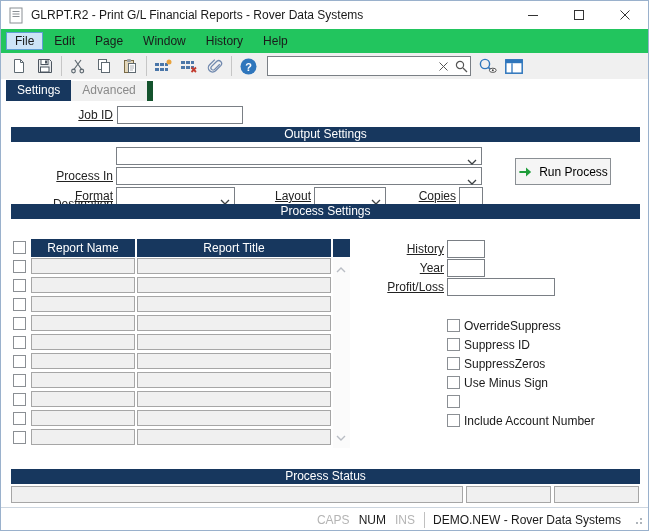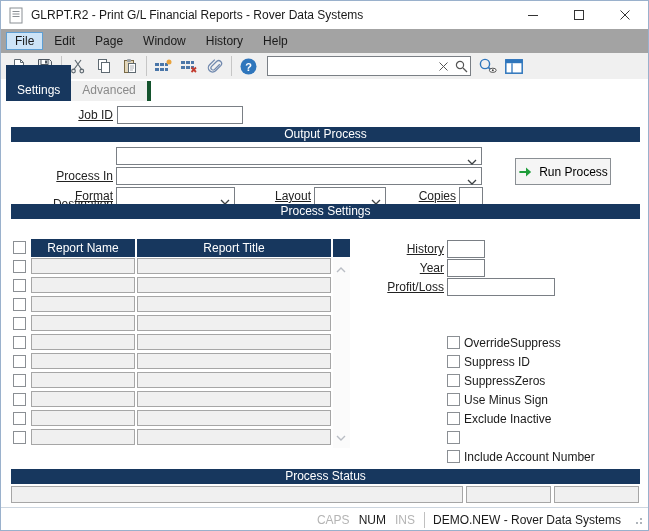--- a/index.html
+++ b/index.html
@@ -7,37 +7,37 @@
   .win { position:relative; width:649px; height:531px; background:#fff; border:1px solid #9ab1cc; overflow:hidden; }
 
   
   .titlebar { position:absolute; left:0; top:0; width:100%; height:28px; background:#fff; }
   .titlebar .appicon { position:absolute; left:8px; top:6px; }
   .titlebar .title { position:absolute; left:30px; top:0; line-height:28px; white-space:nowrap; }
   .wincontrols { position:absolute; right:0; top:0; height:28px; display:flex; }
   .winbtn { width:46px; height:28px; display:flex; align-items:center; justify-content:center; }
 
   
-  .menubar { position:absolute; left:0; top:28px; width:100%; height:24px; background:#a3a3a3; display:flex; align-items:center; padding-left:5px; }
+  .menubar { position:absolute; left:0; top:28px; width:100%; height:24px; background:#22c55e; display:flex; align-items:center; padding-left:5px; }
   .menuitem { padding:2px 9px; margin-right:2px; }
   .menuitem.hl { background:#cde4f7; border:1px solid #5e9fd4; padding:1px 8px; }
 
   
   .toolbar { position:absolute; left:0; top:52px; width:100%; height:26px; background:#f0f0f0; display:flex; align-items:center; padding-left:5px; }
   .tbtn { width:26px; height:22px; display:flex; align-items:center; justify-content:center; }
   .tsep { width:1px; height:20px; background:#c6c6c6; margin:0 3px; }
   .searchwrap { position:relative; width:204px; height:20px; margin-left:6px; background:#fff; border:1px solid #7a7f85; display:flex; align-items:center; }
   .searchwrap input { flex:1; border:0; outline:0; height:16px; padding:0 4px; font:12px "Liberation Sans",sans-serif; min-width:0; }
   .searchwrap .sico { width:18px; height:18px; display:flex; align-items:center; justify-content:center; color:#555; }
 
   
   .tabstrip { position:absolute; left:0; top:78px; width:100%; height:22px; background:#fff; display:flex; align-items:flex-end; padding-left:5px; }
-  .tab { padding:18px 11px 4px; }
+  .tab { padding:3px 11px 4px; }
   .tab.active { background:#17375e; color:#fff; }
-  .tab.inactive { background:#f0f0f0; color:#8a8a8a; border-right:4px solid #14532d; padding:2px 11px 4px; }
+  .tab.inactive { background:#f0f0f0; color:#8a8a8a; border-right:6px solid #14532d; padding:2px 11px 4px; }
 
   
   .flabel { position:absolute; text-align:right; white-space:nowrap; color:#222;text-decoration:underline; }
   .tinput { position:absolute; background:#fff; border:1px solid #7a7f85; height:18px; padding:0 3px; font:12px "Liberation Sans",sans-serif; outline:0; }
   .combo { position:absolute; background:#fff; border:1px solid #7a7f85; height:18px; }
   .combo .chev { position:absolute; right:4px; top:6px; }
   .secbar { position:absolute; left:10px; width:629px; height:15px; background:#17375e; color:#fff; text-align:center; line-height:14px; font-size:12px; }
 
   .runbtn { position:absolute; left:514px; top:157px; width:96px; height:27px; background:#f5f5f5; border:1px solid #8a8f94; display:flex; align-items:center; justify-content:center; gap:6px; font:12px "Liberation Sans",sans-serif; }
 
@@ -47,21 +47,21 @@
   .gridrows { position:absolute; left:0; top:257px; width:649px; }
   .grow { position:relative; height:19px; }
   .grow .rcb { position:absolute; left:12px; top:2px; width:13px; height:13px; background:#fff; border:1px solid #8b8f94; }
   .grow .cell { position:absolute; top:0; height:16px; background:#f0f0f0; border:1px solid #a6a6a6; }
   .grow .c1 { left:30px; width:104px; }
   .grow .c2 { left:136px; width:194px; }
   .vscroll { position:absolute; left:332px; top:257px; width:17px; height:190px; background:#fbfbfb; }
   .vscroll .chev { position:absolute; left:3px; color:#b9bdc4; }
 
   
-  .cblist { position:absolute; left:446px; top:315px;margin-top:17px; }
+  .cblist { position:absolute; left:446px; top:315px; }
   .cbrow { position:relative; height:19px; display:flex; align-items:center; }
   .cbrow .box { width:13px; height:13px; background:#fff; border:1px solid #8b8f94; margin-right:4px; flex:none; }
   .cbrow .lbl { white-space:nowrap; }
 
   
   .seg { position:absolute; top:485px; height:17px; background:#f0f0f0; border:1px solid #a6a6a6; }
 
   
   .statusbar { position:absolute; left:0; top:506px; width:100%; height:25px; background:#fff; border-top:1px solid #cdd6e0; display:flex; align-items:center; justify-content:flex-end; padding-right:4px; }
   .sbitem { margin-right:9px; }
@@ -218,21 +218,21 @@
   </div>
 
   <div class="tabstrip">
     <div class="tab active">Settings</div>
     <div class="tab inactive">Advanced</div>
   </div>
 
   <div class="flabel" style="left:0;top:107px;width:112px;">Job ID</div>
   <input class="tinput" style="left: 116px; top: 105px; width: 126px;" value="">
 
-  <div class="secbar" style="top:126px;">Output Process</div>
+  <div class="secbar" style="top:126px;">Output Settings</div>
 
   <div class="flabel" style="left:0;top:148px;width:112px;margin-top:48px;">Destination</div>
   <div class="combo" style="left:115px;top:146px;width:366px;">
     <span class="chev"><svg width="10" height="6" viewBox="0 0 10 6">
           <path d="M1 1 L5 5 L9 1" fill="none" stroke="#3c4043" stroke-width="1.3"></path>
         </svg></span>
   </div>
 
   <div class="flabel" style="left:0;top:168px;width:112px;">Process In</div>
   <div class="combo" style="left:115px;top:166px;width:366px;">
@@ -358,24 +358,20 @@
       <span class="box"></span>
       <span class="lbl">Suppress ID</span>
     </label>
     <label class="cbrow">
       <span class="box"></span>
       <span class="lbl">SuppressZeros</span>
     </label>
     <label class="cbrow">
       <span class="box"></span>
       <span class="lbl">Use Minus Sign</span>
-    </label>
-    <label class="cbrow">
-      <span class="box"></span>
-      <span class="lbl">Exclude Inactive</span>
     </label>
     <label class="cbrow">
       <span class="box"></span>
     </label>
     <label class="cbrow">
       <span class="box"></span>
       <span class="lbl">Include Account Number</span>
     </label>
   </div>
 

